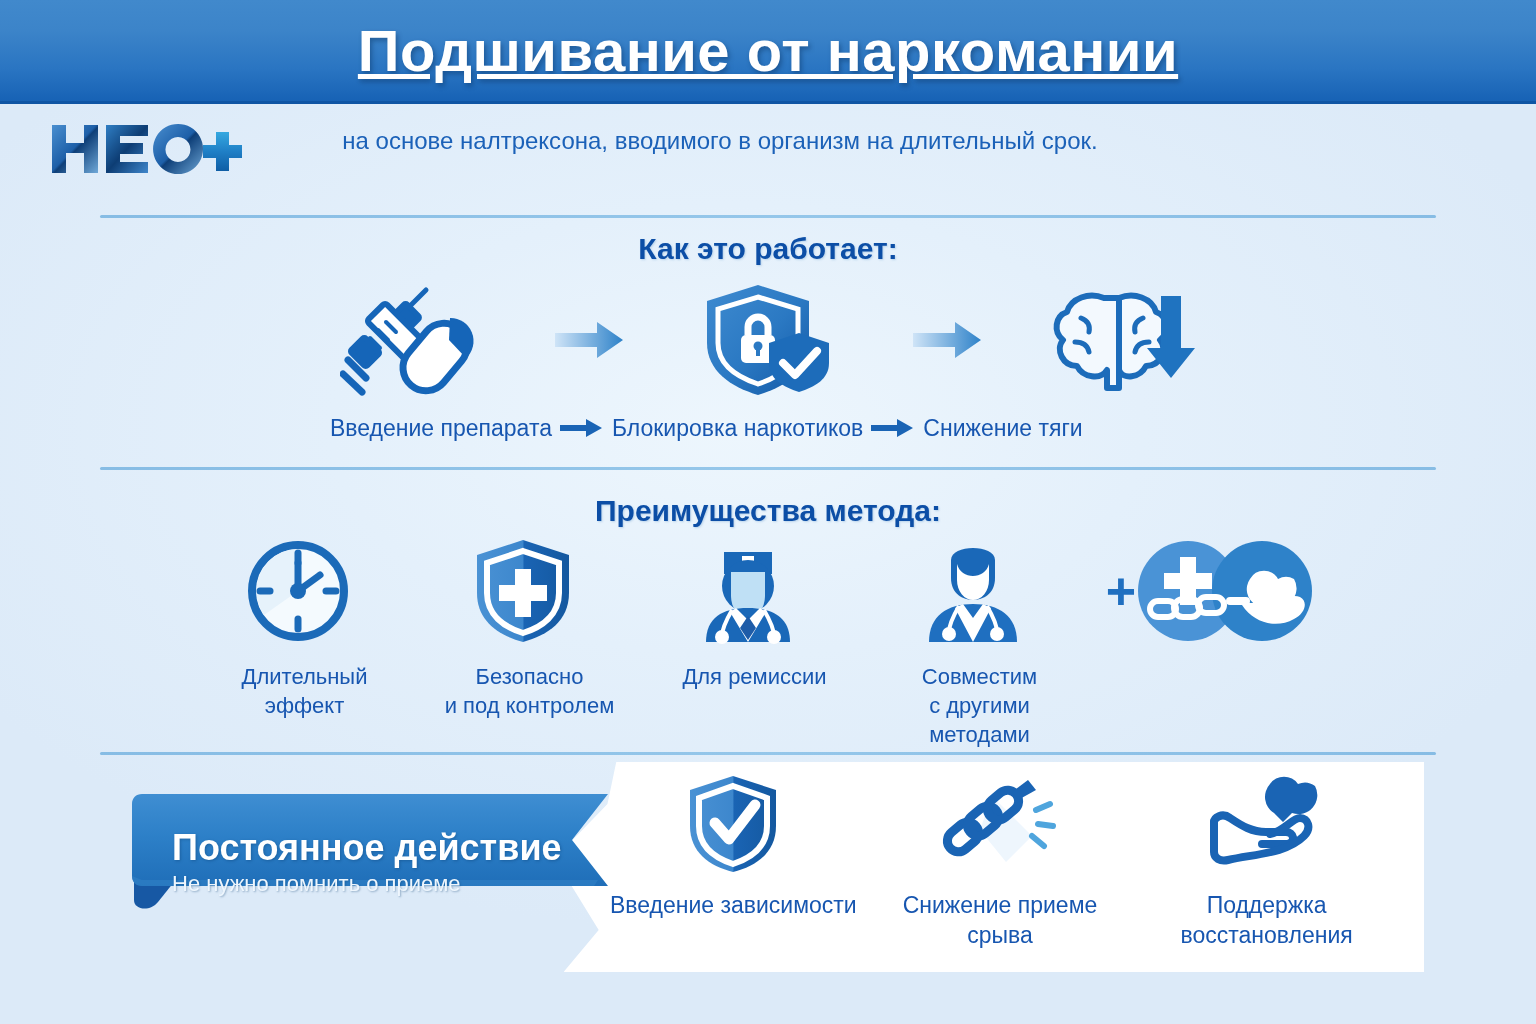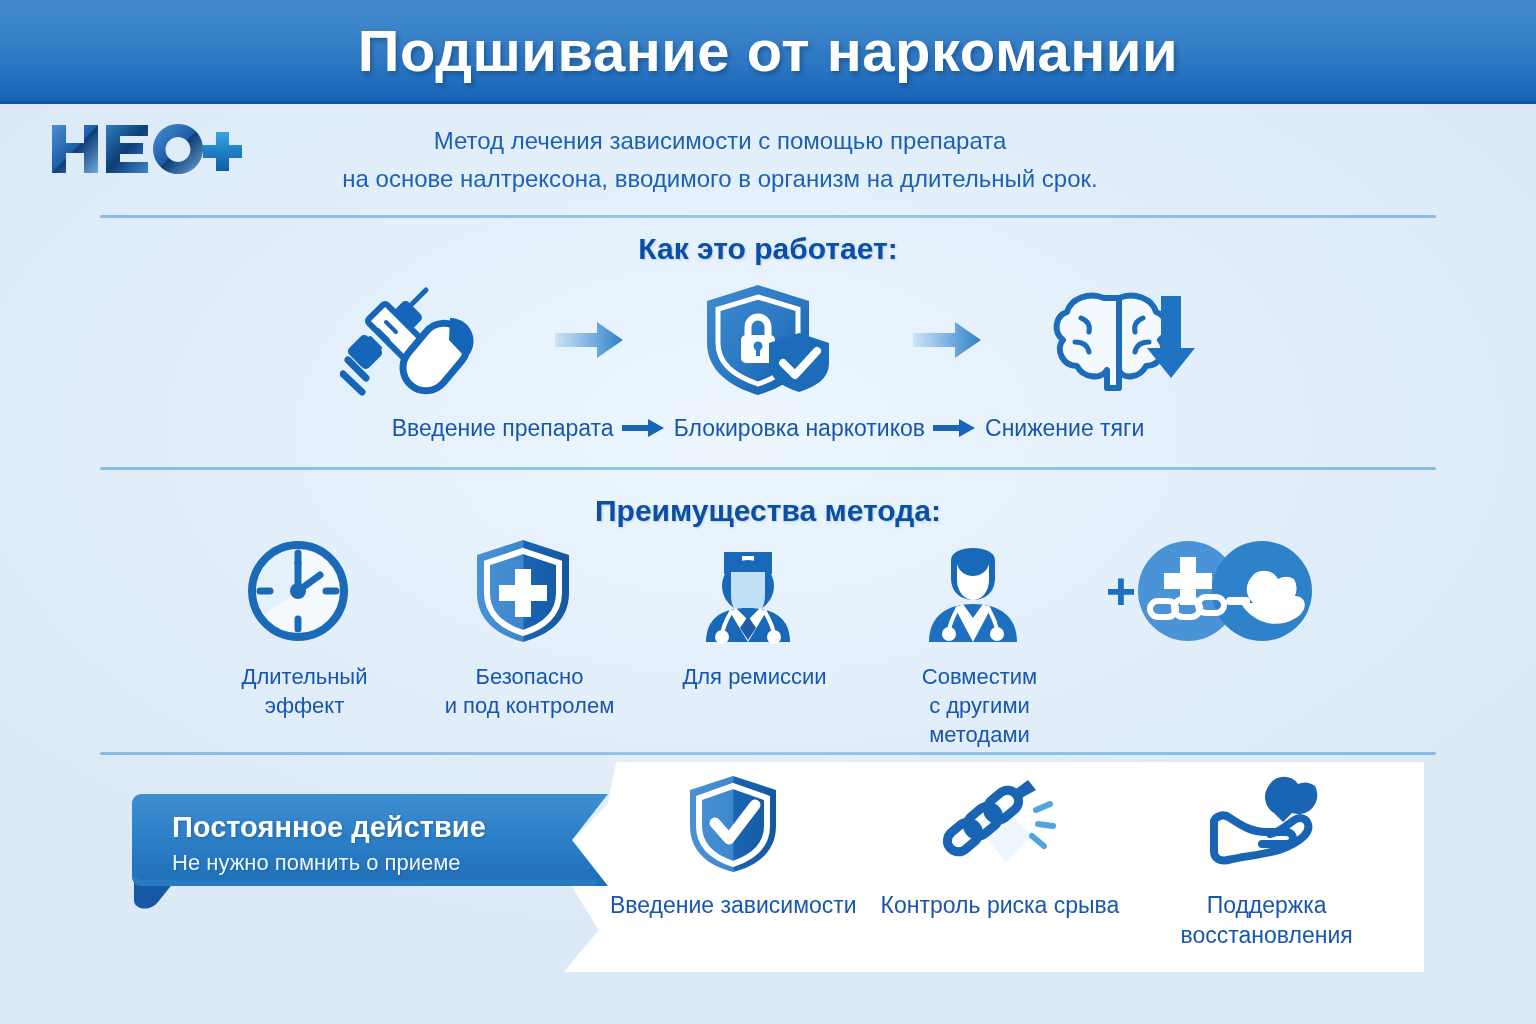--- a/index.html
+++ b/index.html
@@ -37,20 +37,21 @@
     align-items: center;
     justify-content: center;
   }
   .header-title {
     color: #ffffff;
     font-size: 58px;
     font-weight: bold;
     letter-spacing: 0.5px;
     text-shadow: 2px 3px 5px rgba(8,48,96,.45);
     white-space: nowrap;
+    text-decoration: underline;
   }
 
   
   .logo {
     position: absolute;
     left: 48px; top: 118px;
     width: 200px; height: 62px;
     display: flex;
     align-items: center;
   }
@@ -105,21 +106,21 @@
   }
   .how-icon { width: 160px; height: 118px; display:flex; align-items:center; justify-content:center; }
   .how-arrow { width: 80px; height: 44px; display:flex; align-items:center; justify-content:center; }
 
   .how-labels {
     position: absolute;
     left: 330px; top: 408px;
     width: 876px; height: 40px;
     display: flex;
     align-items: center;
-    justify-content: center;
+    justify-content: flex-start;
   }
   .how-label {
     color: #1756b0;
     font-size: 23px;
     text-align: center;
     white-space: nowrap;
   }
   .how-label-arrow { width: 60px; display:flex; align-items:center; justify-content:center; }
 
   
@@ -204,24 +205,25 @@
     left: 128px; top: 788px;
     width: 500px; height: 130px;
   }
   .ribbon-text {
     position: absolute;
     left: 172px; top: 808px;
     width: 420px;
   }
   .ribbon-title {
     color: #ffffff;
-    font-size: 29px;
+    font-size: 36px;
     font-weight: bold;
     text-shadow: 1px 1px 3px rgba(10,60,110,.4);
     line-height: 38px;
+    margin-top: 21px;
   }
   .ribbon-sub {
     color: #eef6fd;
     font-size: 22px;
     line-height: 34px;
     text-shadow: 1px 1px 2px rgba(10,60,110,.35);
   }
 </style>
 </head>
 <body>
@@ -257,21 +259,20 @@
 
       <path d="M58 6 L100 6 L100 17 L72 17 L72 24 L95 24 L95 35 L72 35 L72 43 L100 43 L100 54 L58 54 Z" fill="url(#lgB)"></path>
 
       <path d="M130 5 a25 25 0 1 0 0.1 0 Z M130 18 a12.5 12.5 0 1 1 -0.1 0 Z" fill="url(#lgA)" fill-rule="evenodd"></path>
 
       <path d="M168 13 h13 v13 h13 v13 h-13 v13 h-13 v-13 h-13 v-13 h13 Z" fill="url(#lgC)" rx="3"></path>
     </svg>
   </div>
 
   <div class="subtitle">
-    <div>Метод лечения зависимости с помощью препарата</div>
     <div>на основе налтрексона, вводимого в организм на длительный срок.</div>
   </div>
 
   <div class="divider d1"></div>
 
   <div class="section-heading sh-how">Как это работает:</div>
 
   <div class="how-row">
 
     <div class="how-icon">
@@ -515,21 +516,21 @@
             <rect x="46" y="20" width="34" height="22" rx="11" transform="rotate(-40 63 31)"></rect>
           </g>
           <path d="M72 18 l16 -12 l8 10 l-18 10 Z" fill="#1a64b4"></path>
           <g stroke="#4fa5dd" stroke-width="6" stroke-linecap="round">
             <line x1="96" y1="36" x2="110" y2="30"></line>
             <line x1="98" y1="50" x2="113" y2="52"></line>
             <line x1="92" y1="62" x2="104" y2="72"></line>
           </g>
         </svg>
       </div>
-      <div class="blabel2">Контроль риска срыва</div>
+      <div class="blabel2">Снижение приеме срыва</div>
     </div>
 
     <div class="bitem">
       <div class="bicon2">
         <svg width="118" height="100" viewBox="0 0 118 100">
           <path d="M62 10 a17 17 0 0 1 28 0 a17 17 0 0 1 17 2 a19 19 0 0 1 -23 27 l-9 9 l-9 -9 a19 19 0 0 1 -4 -29 Z" fill="#1a64b4"></path>
           <path d="M6 48 C6 44 14 38 22 44 C34 52 44 58 58 58 L78 58 C86 58 88 68 80 70 L54 70" fill="none" stroke="#1a64b4" stroke-width="8" stroke-linecap="round"></path>
           <path d="M6 48 L6 78 C6 84 12 88 20 86 C46 80 78 80 96 62 C104 54 100 44 92 44 C84 44 76 58 62 60" fill="none" stroke="#1a64b4" stroke-width="8" stroke-linecap="round" stroke-linejoin="round"></path>
         </svg>
       </div>

